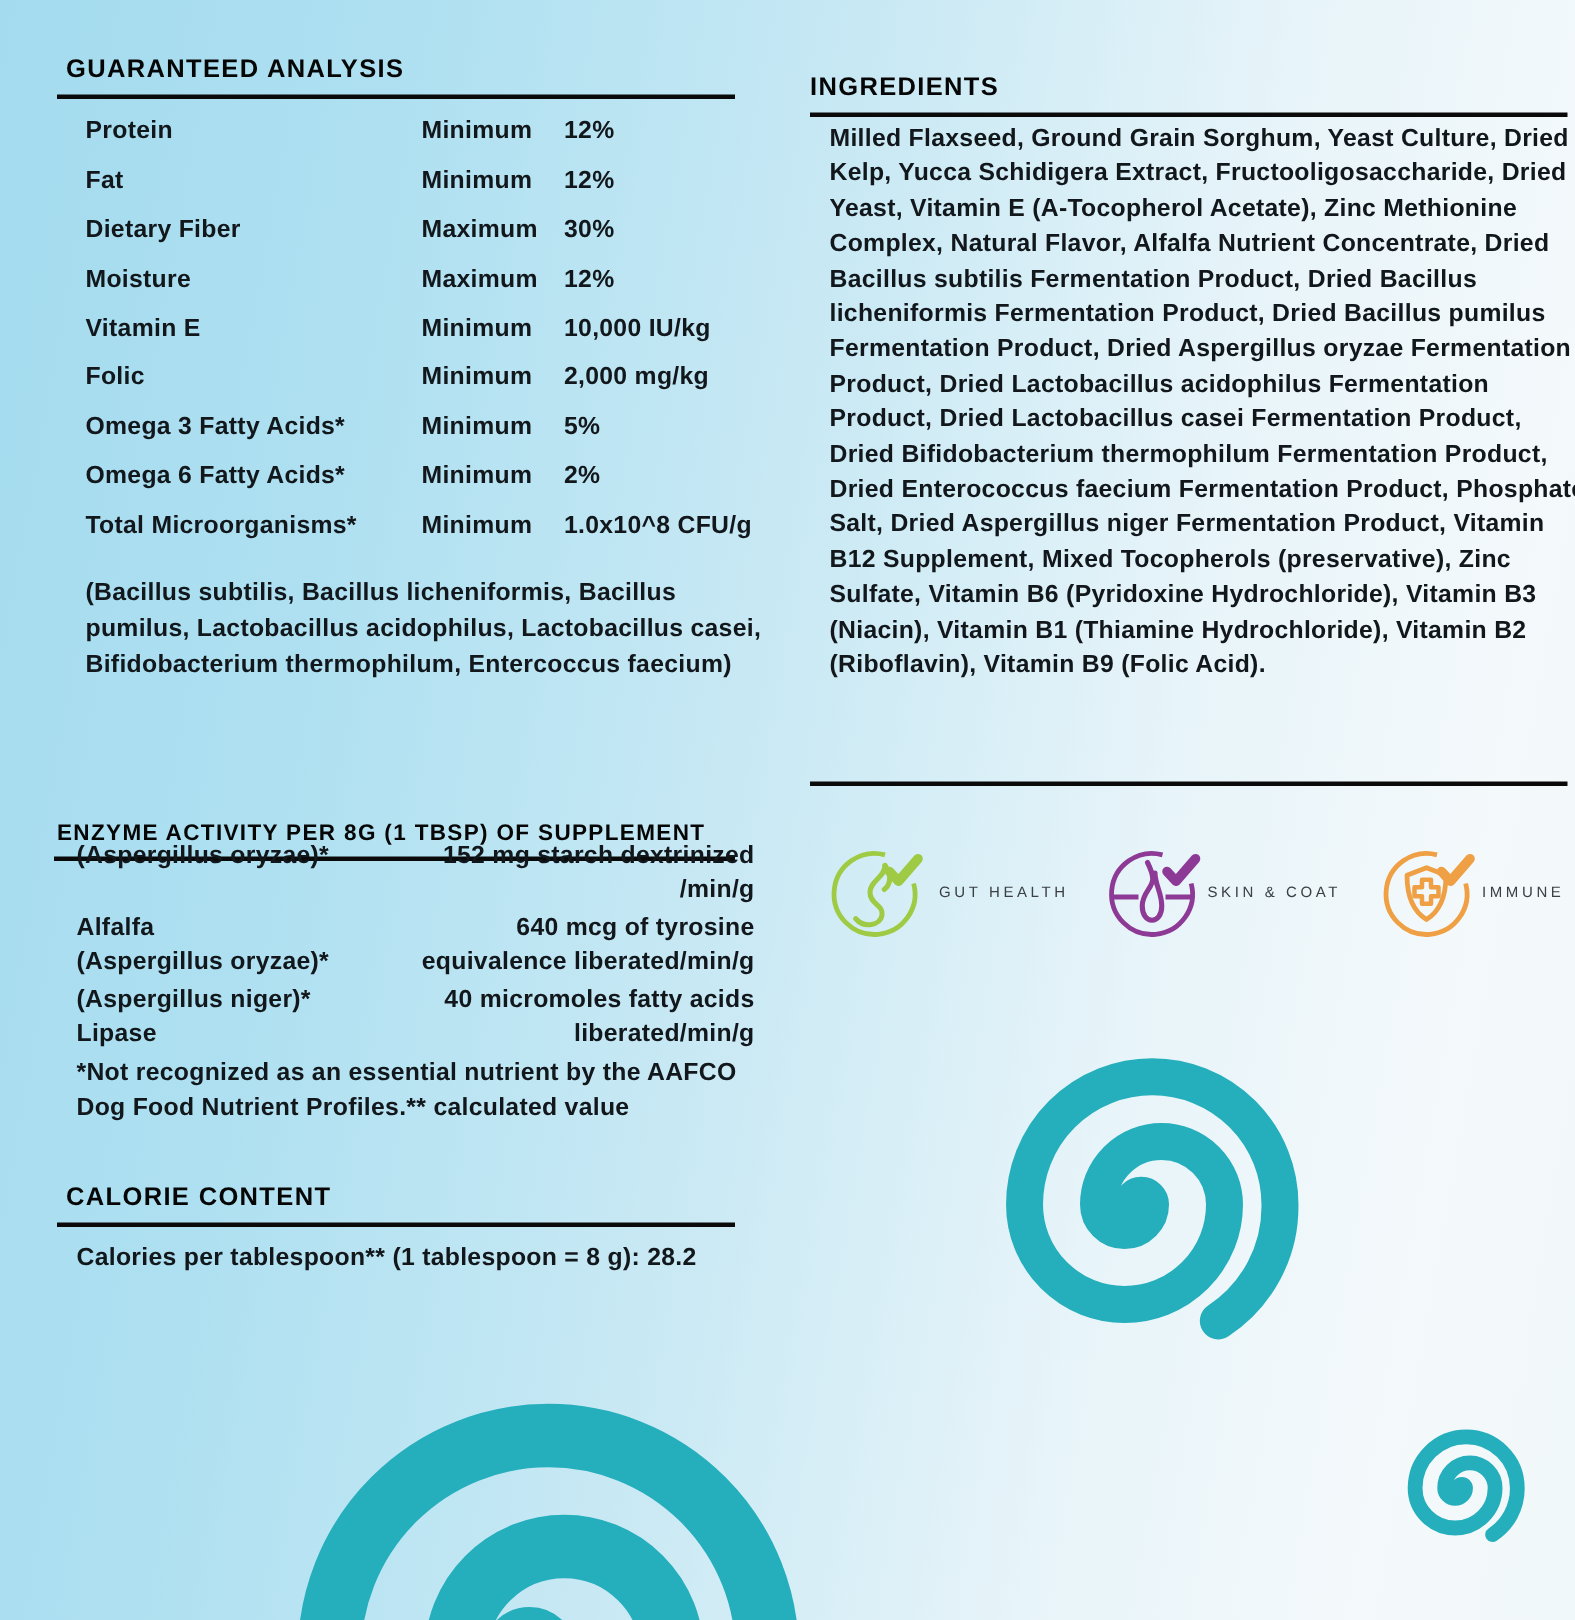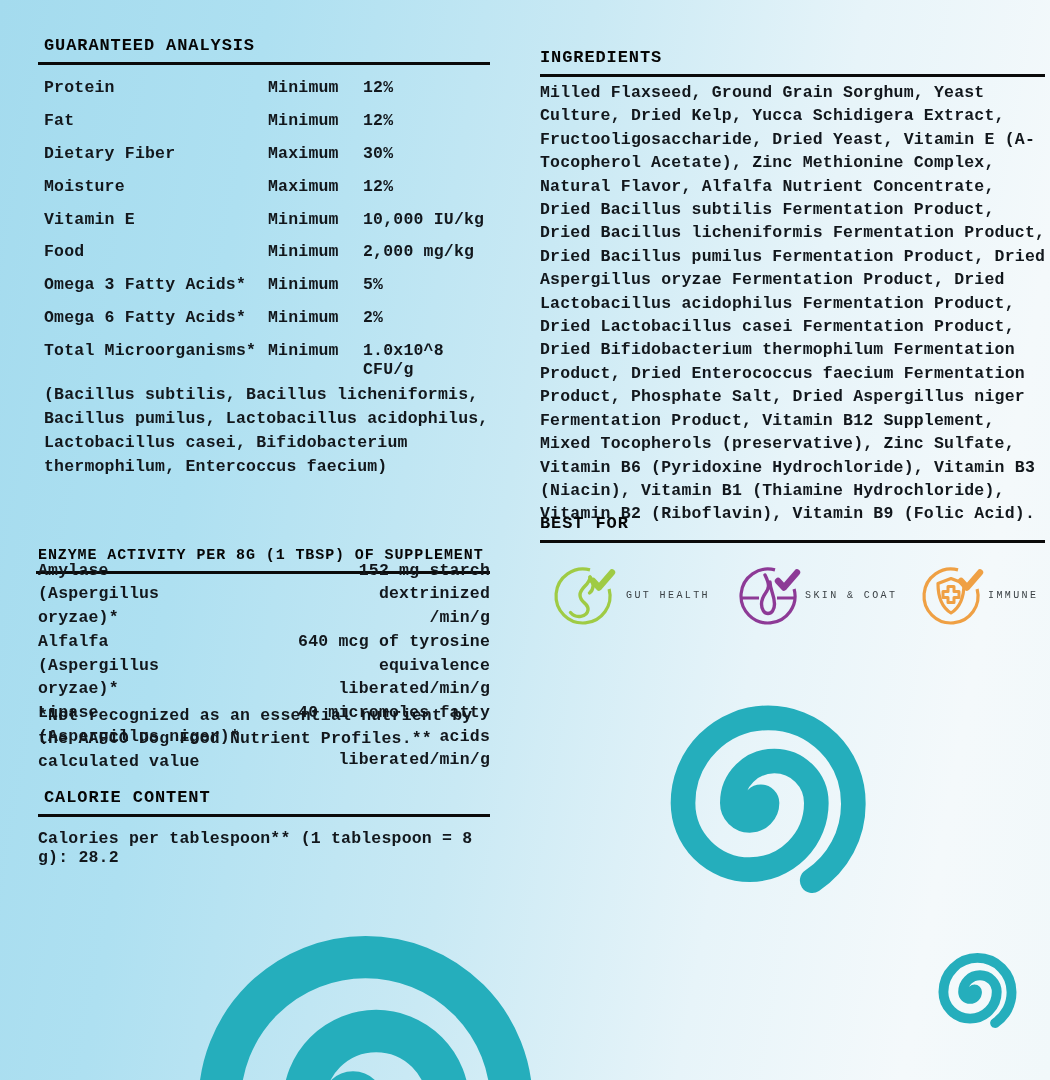--- a/index.html
+++ b/index.html
@@ -1,30 +1,30 @@
 <!DOCTYPE html>
 <html><head>
 <meta charset="utf-8">
 <style>
   html,body{margin:0;padding:0;}
   #label{
     position:relative;
     width:1050px;height:1080px;
     overflow:hidden;
     background:linear-gradient(100deg,#a4dbee 0%,#aee0f1 22%,#c9e9f4 48%,#e7f4f9 70%,#f4f9fb 88%,#f1f8fa 100%);
-    font-family:Liberation Mono, monospace;
+    font-family:Liberation Sans, sans-serif;
     color:#12171c;
   }
   .abs{position:absolute;}
   .section-title{
     font-size:17px;font-weight:700;letter-spacing:.9px;color:#060606;
     padding-left:6px;white-space:nowrap;
   }
   .rule{height:3px;background:#0a0a0a;margin-top:7px;}
-  .txt{font-size:16.5px;font-weight:700;letter-spacing:.2px;color:#12171c;}
+  .txt{font-size:16.5px;font-weight:700;letter-spacing:.2px;color:#12171c;margin-left:13px;}
   .ga-table{display:block;}
   .ga-row{display:grid;grid-template-columns:224px 95px 133px;height:32.9px;align-items:start;}
   .ga-row .val{text-align:left;}
   .note{line-height:24px;}
   .enz-row{display:grid;grid-template-columns:205px 247px;margin-bottom:1px;}
   .enz-row .val{text-align:right;}
   .enz-line{line-height:23.4px;}
   .footnote{line-height:23px;}
   .para{line-height:23.4px;}
   .bf-label{
@@ -63,21 +63,21 @@
       <span>Moisture</span>
       <span>Maximum</span>
       <span class="val">12%</span>
     </div>
     <div class="ga-row">
       <span>Vitamin E</span>
       <span>Minimum</span>
       <span class="val">10,000 IU/kg</span>
     </div>
     <div class="ga-row">
-      <span>Food</span>
+      <span>Folic</span>
       <span>Minimum</span>
       <span class="val">2,000 mg/kg</span>
     </div>
     <div class="ga-row">
       <span>Omega 3 Fatty Acids*</span>
       <span>Minimum</span>
       <span class="val">5%</span>
     </div>
     <div class="ga-row">
       <span>Omega 6 Fatty Acids*</span>
@@ -94,42 +94,41 @@
   <div class="abs txt note" style="left:44px;top:383px;width:452px;">(Bacillus subtilis, Bacillus licheniformis, Bacillus pumilus, Lactobacillus acidophilus, Lactobacillus casei, Bifidobacterium thermophilum, Entercoccus faecium)</div>
 
   <div class="abs" style="left:36px;top:514px;width:454px;">
     <div class="section-title" style="padding-left:2px;font-size:15px;margin-top:33px;">ENZYME ACTIVITY PER 8G (1 TBSP) OF SUPPLEMENT</div>
     <div class="rule"></div>
   </div>
 
   <div class="abs txt" style="left:38px;top:559px;width:452px;">
     <div class="enz-row">
       <span>
-        <div class="enz-line">Amylase</div>
         <div class="enz-line">(Aspergillus oryzae)*</div>
       </span>
       <span class="val">
         <div class="enz-line">152 mg starch dextrinized</div>
         <div class="enz-line">/min/g</div>
       </span>
     </div>
     <div class="enz-row">
       <span>
         <div class="enz-line">Alfalfa</div>
         <div class="enz-line">(Aspergillus oryzae)*</div>
       </span>
       <span class="val">
         <div class="enz-line">640 mcg of tyrosine</div>
         <div class="enz-line">equivalence liberated/min/g</div>
       </span>
     </div>
     <div class="enz-row">
       <span>
+        <div class="enz-line">(Aspergillus niger)*</div>
         <div class="enz-line">Lipase</div>
-        <div class="enz-line">(Aspergillus niger)*</div>
       </span>
       <span class="val">
         <div class="enz-line">40 micromoles fatty acids</div>
         <div class="enz-line">liberated/min/g</div>
       </span>
     </div>
   </div>
 
   <div class="abs txt footnote" style="left:38px;top:704px;width:460px;">*Not recognized as an essential nutrient by the AAFCO Dog Food Nutrient Profiles.** calculated value</div>
 
@@ -139,21 +138,20 @@
   </div>
   <div class="abs txt" style="left:38px;top:829px;width:460px;">Calories per tablespoon** (1 tablespoon = 8 g): 28.2</div>
 
   <div class="abs" style="left:540px;top:48px;width:505px;">
     <div class="section-title" style="padding-left:0;">INGREDIENTS</div>
     <div class="rule"></div>
   </div>
   <div class="abs txt para" style="left:540px;top:81px;width:506px;">Milled Flaxseed, Ground Grain Sorghum, Yeast Culture, Dried Kelp, Yucca Schidigera Extract, Fructooligosaccharide, Dried Yeast, Vitamin E (A-Tocopherol Acetate), Zinc Methionine Complex, Natural Flavor, Alfalfa Nutrient Concentrate, Dried Bacillus subtilis Fermentation Product, Dried Bacillus licheniformis Fermentation Product, Dried Bacillus pumilus Fermentation Product, Dried Aspergillus oryzae Fermentation Product, Dried Lactobacillus acidophilus Fermentation Product, Dried Lactobacillus casei Fermentation Product, Dried Bifidobacterium thermophilum Fermentation Product, Dried Enterococcus faecium Fermentation Product, Phosphate Salt, Dried Aspergillus niger Fermentation Product, Vitamin B12 Supplement, Mixed Tocopherols (preservative), Zinc Sulfate, Vitamin B6 (Pyridoxine Hydrochloride), Vitamin B3 (Niacin), Vitamin B1 (Thiamine Hydrochloride), Vitamin B2 (Riboflavin), Vitamin B9 (Folic Acid).</div>
 
   <div class="abs" style="left:540px;top:514px;width:505px;">
-    <div class="section-title" style="padding-left:0;">BEST FOR</div>
     <div class="rule"></div>
   </div>
 
   <div class="abs icon" style="left:549px;top:562px;">
     <svg width="68" height="68" viewBox="0 0 68 68" fill="none">
       <g stroke="#9fcb44">
         <path d="M60.1 27 A27 27 0 1 1 41 7.9" stroke-width="3.2"></path>
         <path d="M41 15 C41 23 31 25 31 33 C31 41 40 41 39 48 C38 55 27 57 21.5 50.5" stroke-width="3.4" stroke-linecap="round"></path>
         <path d="M41 15 C45.5 21 45 27.5 40.5 31" stroke-width="3.4" stroke-linecap="round"></path>
         <path d="M44 19 L50 25.5 L63 10.5" stroke-width="6.4" stroke-linecap="round" stroke-linejoin="round"></path>

